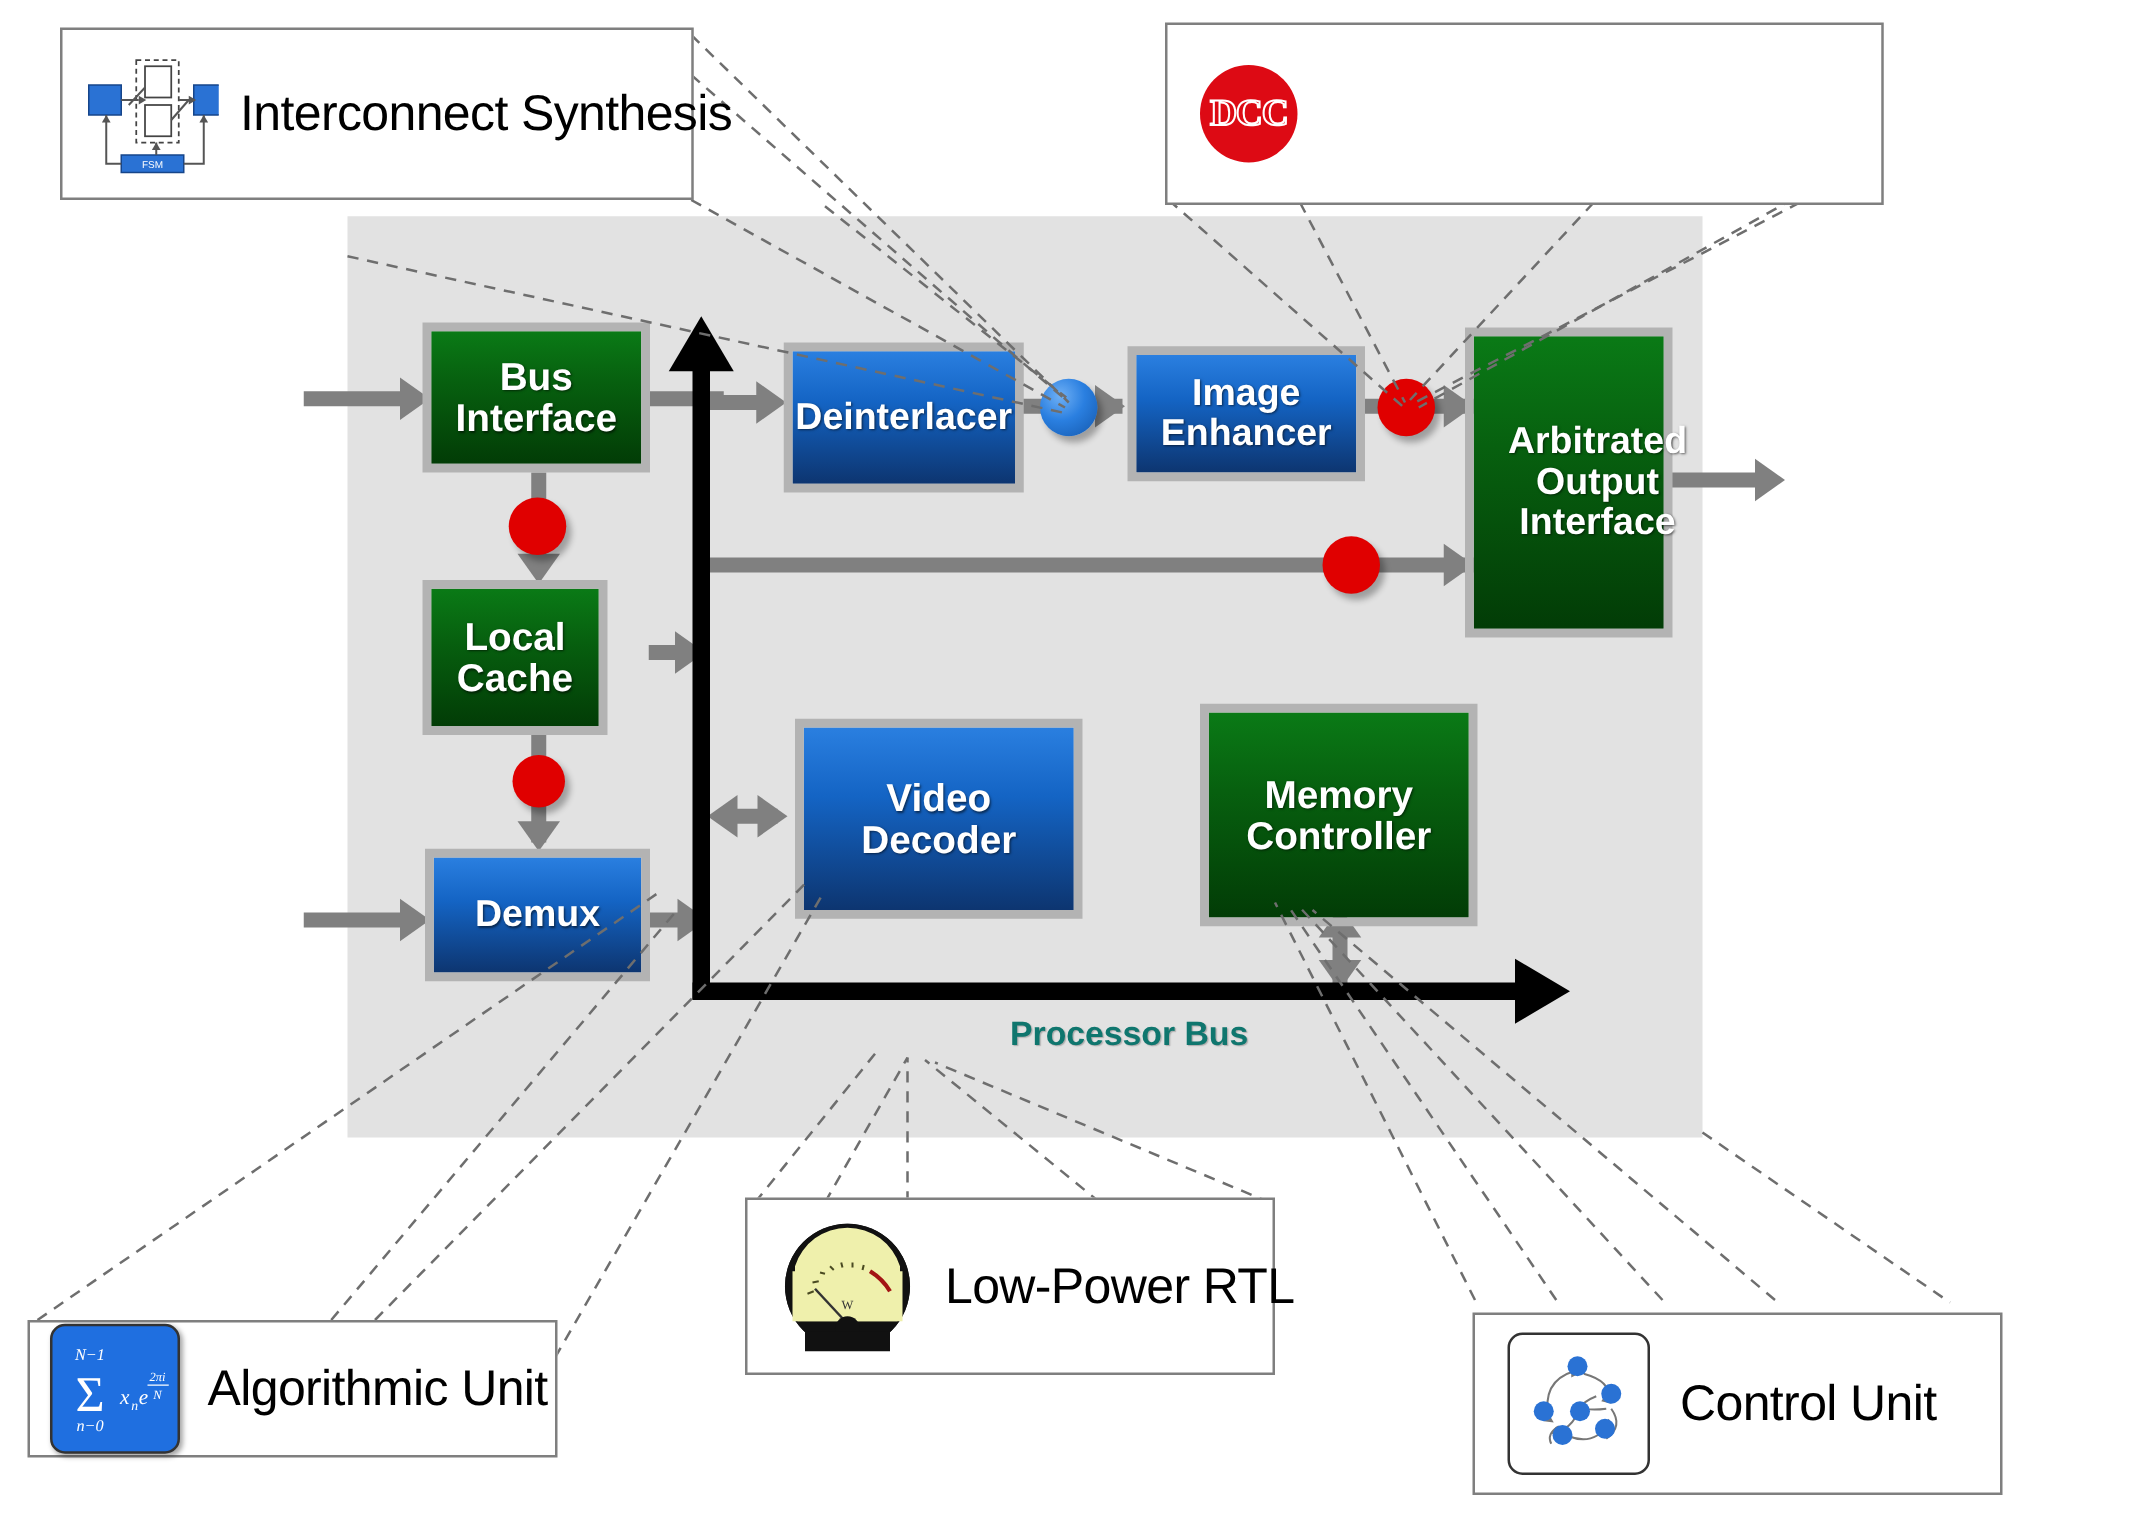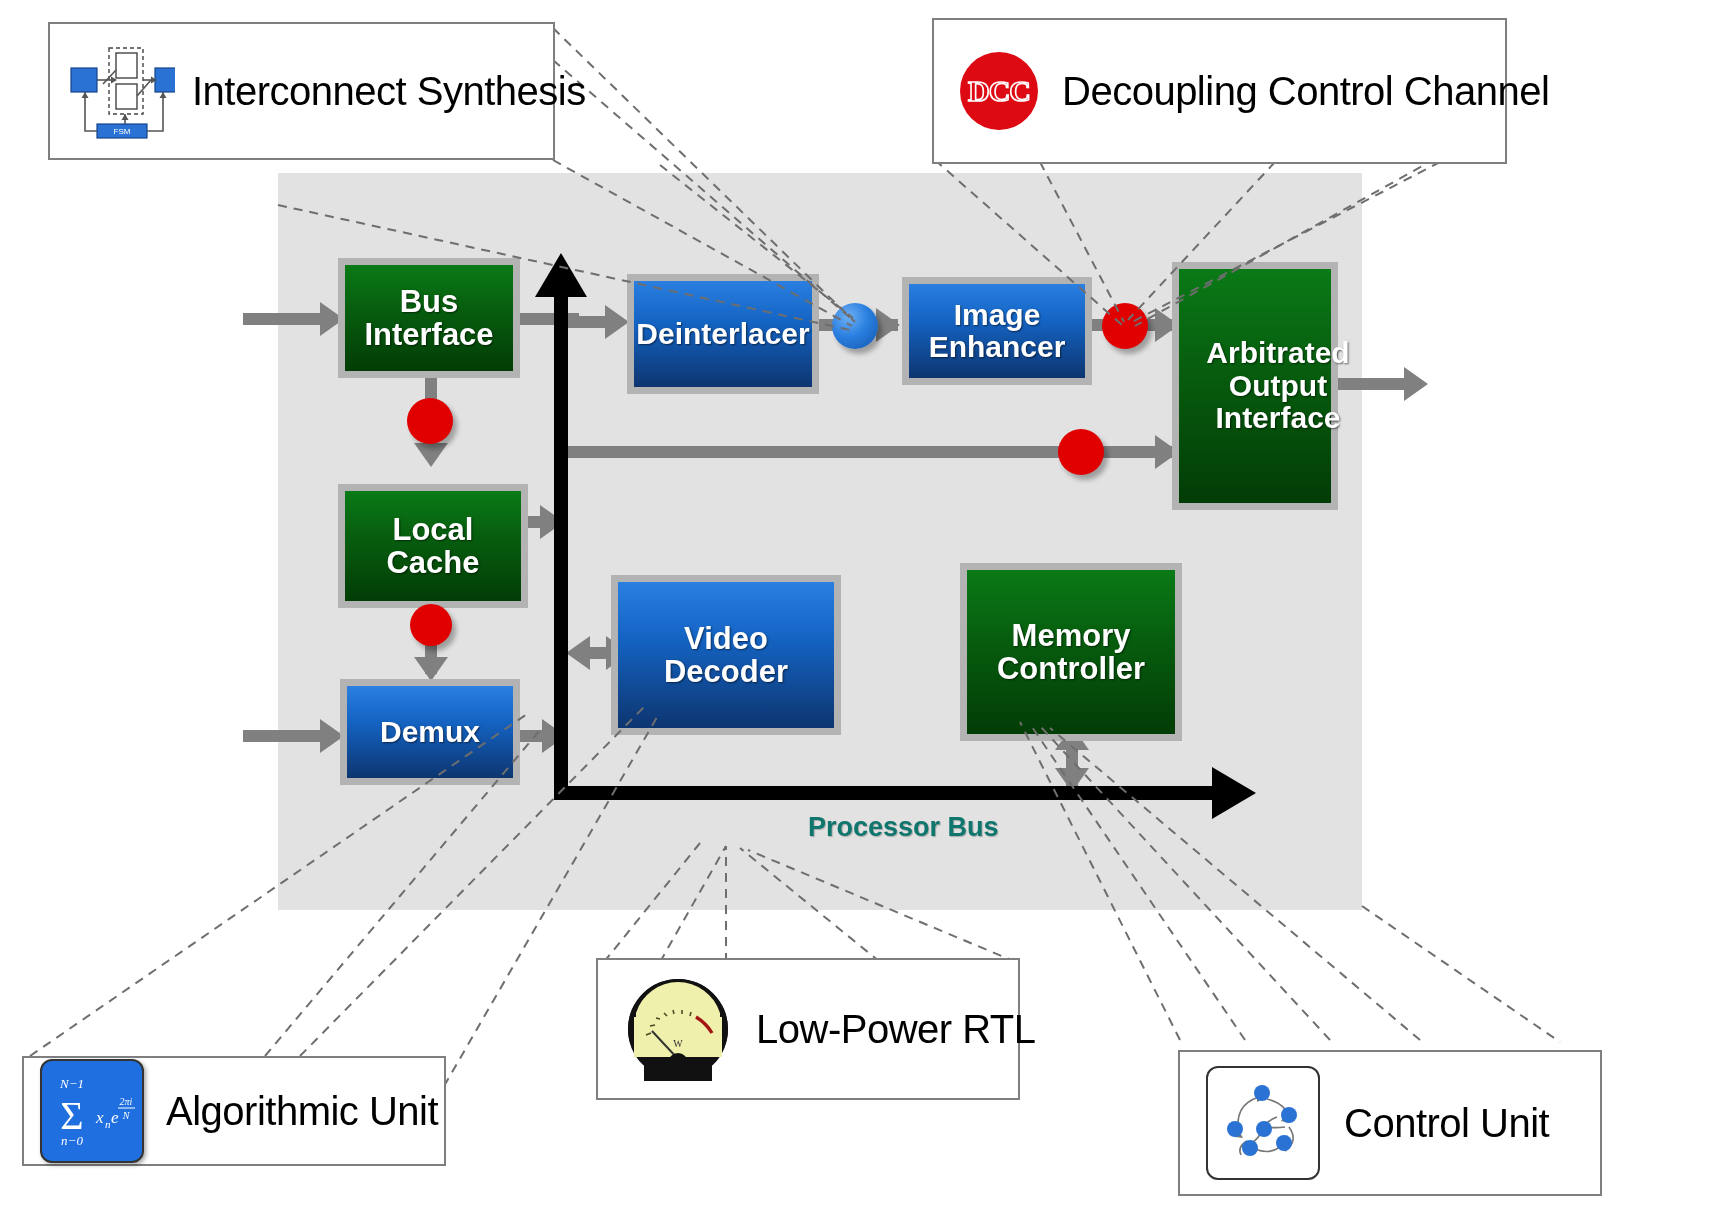--- a/index.html
+++ b/index.html
@@ -154,41 +154,41 @@
 <div class="bus-v" style="left:554px;top:290px;width:14px;height:510px;"></div>
 <div class="bus-arrow-up" style="left:535px;top:253px;"></div>
 <div class="bus-h" style="left:554px;top:786px;width:662px;height:14px;"></div>
 <div class="bus-arrow-right" style="left:1212px;top:767px;"></div>
 <div class="bus-label" style="left:808px;top:812px;">Processor Bus</div>
 
 <div class="blk green" style="left:338px;top:258px;width:182px;height:120px;font-size:31px;">
   <span>Bus<br>Interface</span>
 </div>
 
-<div class="blk green" style="left:338px;top:484px;width:190px;height:124px;font-size:31px;">
+<div class="blk green" style="left:338px;top:464px;width:148px;height:124px;font-size:31px;">
   <span>Local<br>Cache</span>
 </div>
 
 <div class="blk blue" style="left:340px;top:679px;width:180px;height:106px;font-size:30px;">
   <span>Demux</span>
 </div>
 
 <div class="blk blue" style="left:627px;top:274px;width:192px;height:120px;font-size:30px;">
   <span>Deinterlacer</span>
 </div>
 
 <div class="blk blue" style="left:902px;top:277px;width:190px;height:108px;font-size:30px;">
   <span>Image<br>Enhancer</span>
 </div>
 
 <div class="blk green" style="left:1172px;top:262px;width:166px;height:248px;font-size:30px;padding-left:46px;">
   <span>Arbitrated<br>Output<br>Interface</span>
 </div>
 
-<div class="blk blue" style="left:611px;top:575px;width:230px;height:160px;font-size:31px;">
+<div class="blk blue" style="left:636px;top:575px;width:230px;height:160px;font-size:31px;">
   <span>Video<br>Decoder</span>
 </div>
 
 <div class="blk green" style="left:960px;top:563px;width:222px;height:178px;font-size:31px;">
   <span>Memory<br>Controller</span>
 </div>
 
 <div class="dot-red" style="left:407px;top:398px;width:46px;height:46px;"></div>
 <div class="dot-red" style="left:410px;top:604px;width:42px;height:42px;"></div>
 <div class="dot-red" style="left:1102px;top:303px;width:46px;height:46px;"></div>
@@ -221,21 +221,20 @@
   </div>
   <div class="lg-label" style="margin-left:16px;text-align:center;">Interconnect Synthesis</div>
 </div>
 
 <div class="legend" style="left:932px;top:18px;width:575px;height:146px;padding:0 26px;">
   <div class="lg-icon">
     <div class="dcc-circle">
       <span>DCC</span>
     </div>
   </div>
-  <div class="lg-label" style="margin-left:24px;">Decoupling Control Channel</div>
 </div>
 
 <div class="legend" style="left:22px;top:1056px;width:424px;height:110px;padding:0 16px;">
   <div class="lg-icon">
     <div class="alg-box">
       <svg width="92" height="80" viewBox="0 0 92 80">
         <text x="26" y="17" font-size="13" fill="#fff" text-anchor="middle" font-family="Liberation Serif, serif" font-style="italic">N−1</text>
         <text x="26" y="58" font-size="40" fill="#fff" text-anchor="middle" font-family="Liberation Serif, serif">Σ</text>
         <text x="26" y="74" font-size="13" fill="#fff" text-anchor="middle" font-family="Liberation Serif, serif" font-style="italic">n−0</text>
         <text x="50" y="52" font-size="17" fill="#fff" font-family="Liberation Serif, serif" font-style="italic">x</text>

